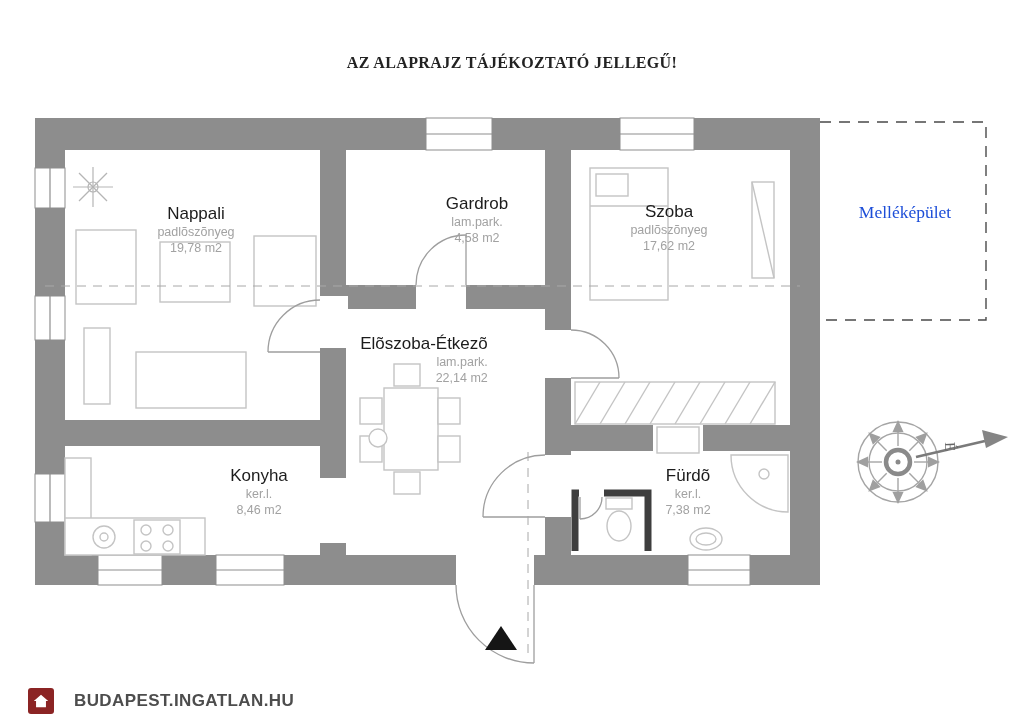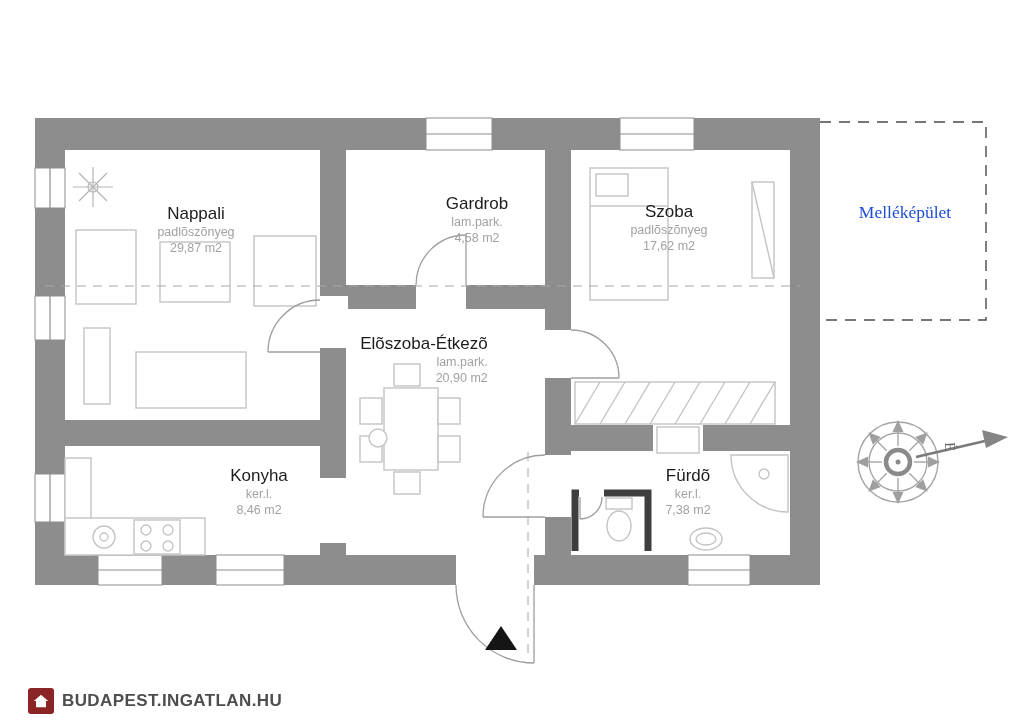--- a/index.html
+++ b/index.html
@@ -7,21 +7,21 @@
         font-family:"Liberation Sans",sans-serif;}
   .plan-title{position:absolute;left:0;right:0;top:54px;text-align:center;
         font-family:"Liberation Serif",serif;font-weight:bold;font-size:16px;
         letter-spacing:.4px;color:#222;}
   .plan-svg{position:absolute;left:0;top:0;}
   .room-label{position:absolute;transform:translateX(-50%);text-align:center;color:#1c1c1c;}
   .room-label .name{font-size:17px;line-height:1.15;}
   .room-label .sub{font-size:12.5px;line-height:1.3;color:var(--label_muted,#a2a2a2);}
   .annex-label{position:absolute;transform:translateX(-50%);font-family:"Liberation Serif",serif;
         font-size:17.5px;color:#1d4ed8;}
-  .logo{position:absolute;left:28px;top:688px;display:flex;align-items:center;gap:8px;}
+  .logo{position:absolute;left:28px;top:688px;display:flex;align-items:center;gap:20px;}
   .logo-mark{width:26px;height:26px;background:var(--logo_red,#8b2424);border-radius:3px;
         display:flex;align-items:center;justify-content:center;}
   .logo-text{font-weight:bold;font-size:17px;color:var(--logo_text,#4d4d4d);letter-spacing:.4px;}
   
   .wall{fill:var(--wall,#8d8d8d);}
   .open{fill:#ffffff;}
   .win{fill:#ffffff;stroke:var(--wall,#8d8d8d);stroke-width:1;}
   .winline{stroke:var(--wall,#8d8d8d);stroke-width:1.2;}
   .door{fill:none;stroke:#9e9e9e;stroke-width:1.3;}
   .furn{fill:#ffffff;stroke:var(--furniture,#c4c4c4);stroke-width:1.4;}
@@ -30,20 +30,21 @@
   .dash{stroke:#a8a8a8;stroke-width:1;stroke-dasharray:9 7;}
   .dashdark{stroke:#4a4a4a;stroke-width:1.4;stroke-dasharray:11 8;fill:none;}
   .wc{stroke:var(--wall_dark,#3e3e3e);stroke-width:7;fill:none;}
   .compass{stroke:#a5a5a5;fill:none;stroke-width:1.4;}
 </style>
 </head>
 <body>
 
 <div class="page">
 
+  <div class="plan-title">AZ ALAPRAJZ TÁJÉKOZTATÓ JELLEGŰ!</div>
 
   <svg class="plan-svg" width="1024" height="724" viewBox="0 0 1024 724">
 
     <defs>
       <g id="cArrow">
         <line x1="898" y1="446" x2="898" y2="432" class="compass"></line>
         <polygon points="898,420 892.5,432 903.5,432" fill="#9f9f9f" stroke="none"></polygon>
       </g>
     </defs>
 
@@ -198,39 +199,39 @@
         <text x="950" y="447" transform="rotate(88 950 442)" font-family="Liberation Serif, serif" font-size="15" fill="#666">É</text>
       </g>
     </g>
 
     <polygon points="501,626 485,650 517,650" fill="#151515"></polygon>
   </svg>
 
   <div class="room-label" style="left:196px;top:204px;">
     <div class="name">Nappali</div>
     <div class="sub">padlõszõnyeg</div>
-    <div class="sub">29,87 m2</div>
+    <div class="sub">19,78 m2</div>
   </div>
 
   <div class="room-label" style="left:441px;top:194px;margin-left:36px;">
     <div class="name">Gardrob</div>
     <div class="sub">lam.park.</div>
     <div class="sub">4,58 m2</div>
   </div>
 
   <div class="room-label" style="left:669px;top:202px;">
     <div class="name">Szoba</div>
     <div class="sub">padlõszõnyeg</div>
     <div class="sub">17,62 m2</div>
   </div>
 
   <div class="room-label" style="left:424px;top:334px;text-align:right;">
     <div class="name">Elõszoba-Étkezõ</div>
     <div class="sub">lam.park.</div>
-    <div class="sub">20,90 m2</div>
+    <div class="sub">22,14 m2</div>
   </div>
 
   <div class="room-label" style="left:259px;top:466px;">
     <div class="name">Konyha</div>
     <div class="sub">ker.l.</div>
     <div class="sub">8,46 m2</div>
   </div>
 
   <div class="room-label" style="left:688px;top:466px;">
     <div class="name">Fürdõ</div>

